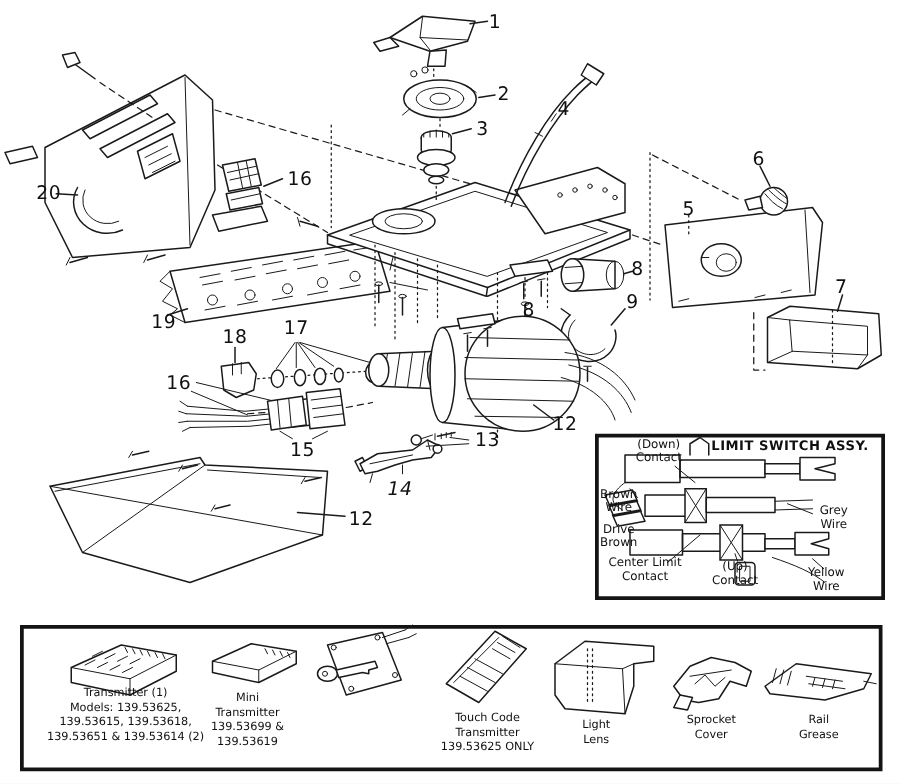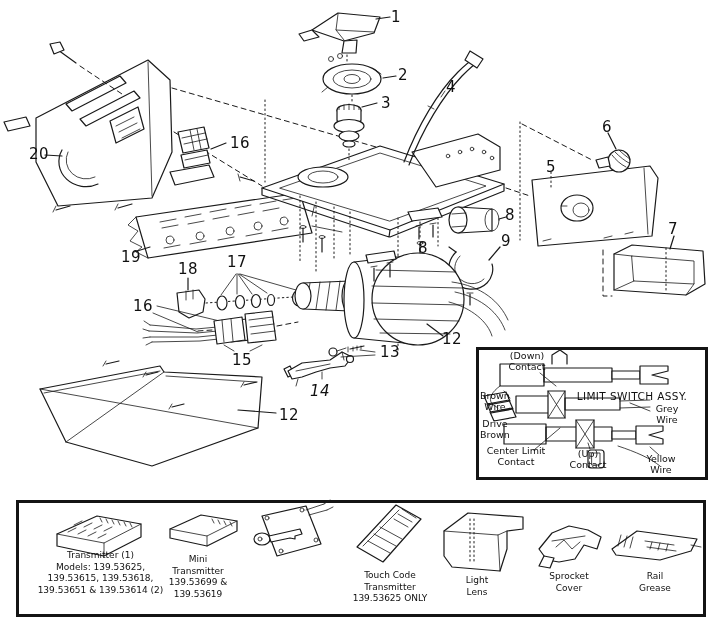--- a/index.html
+++ b/index.html
@@ -18,21 +18,21 @@
   .frame{position:absolute;z-index:1;border:3px solid #141414;background:#fff;}
   .callout{
     position:absolute;z-index:3;font-size:15px;line-height:16px;color:#101010;
     text-align:center;letter-spacing:0.5px;
   }
   .lbl{
     position:absolute;z-index:3;white-space:pre-line;text-align:center;
     font-size:9.5px;line-height:10.5px;color:#101010;
   }
   .legend-lbl{font-size:9px;line-height:11.5px;}
-  .inset-title{font-weight:normal;font-size:10.5px;letter-spacing:0.4px;line-height:12px;margin-top:39px;}
+  .inset-title{font-weight:bold;font-size:10.5px;letter-spacing:0.4px;line-height:12px;}
 </style>
 </head>
 <body>
 
 <div class="stage">
 
   <div class="frame" style="left:476px;top:347px;width:226px;height:127px;"></div>
   <div class="frame" style="left:16px;top:500px;width:684px;height:111px;"></div>
 
   <svg width="720" height="627" viewBox="0 0 720 627">

